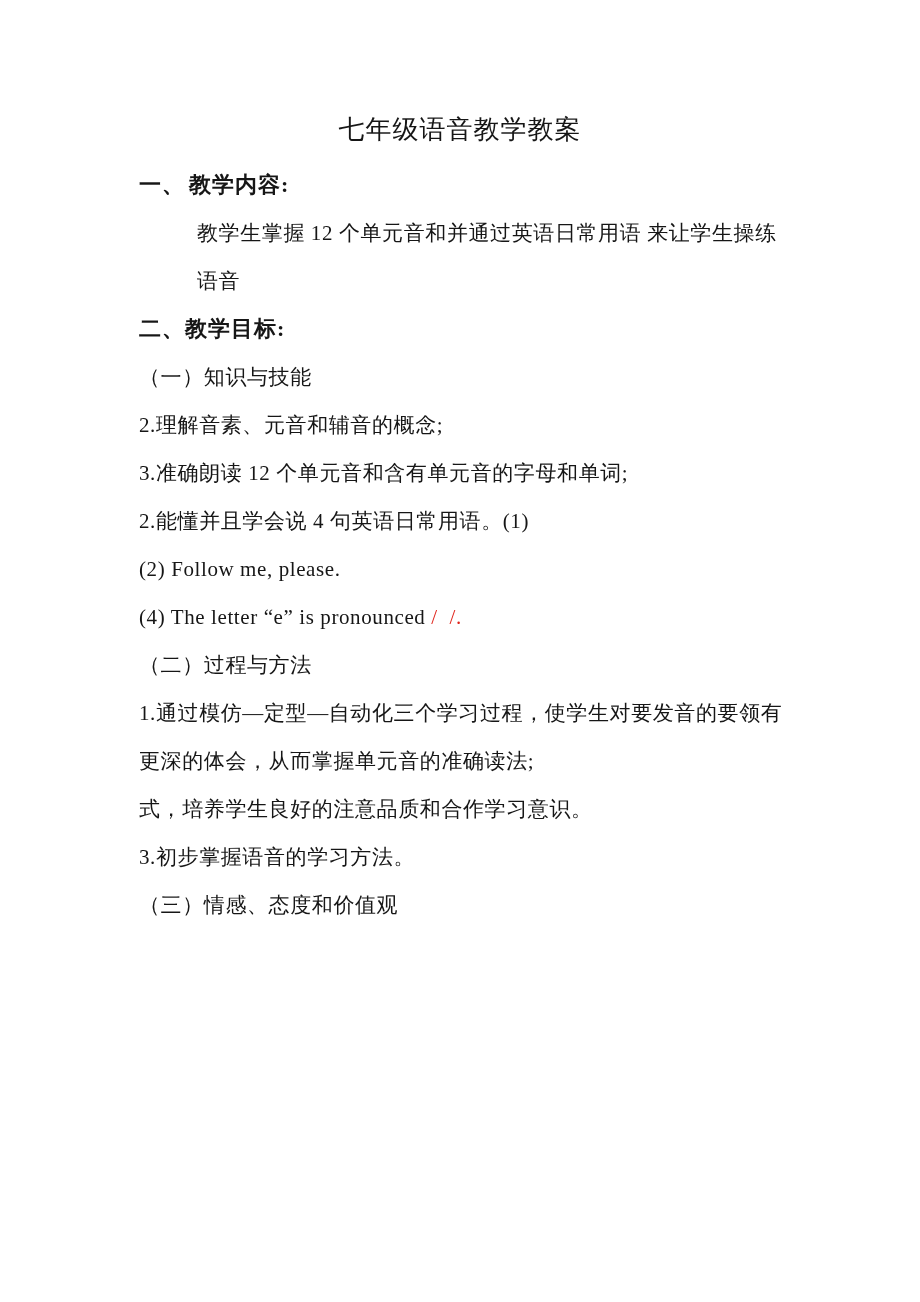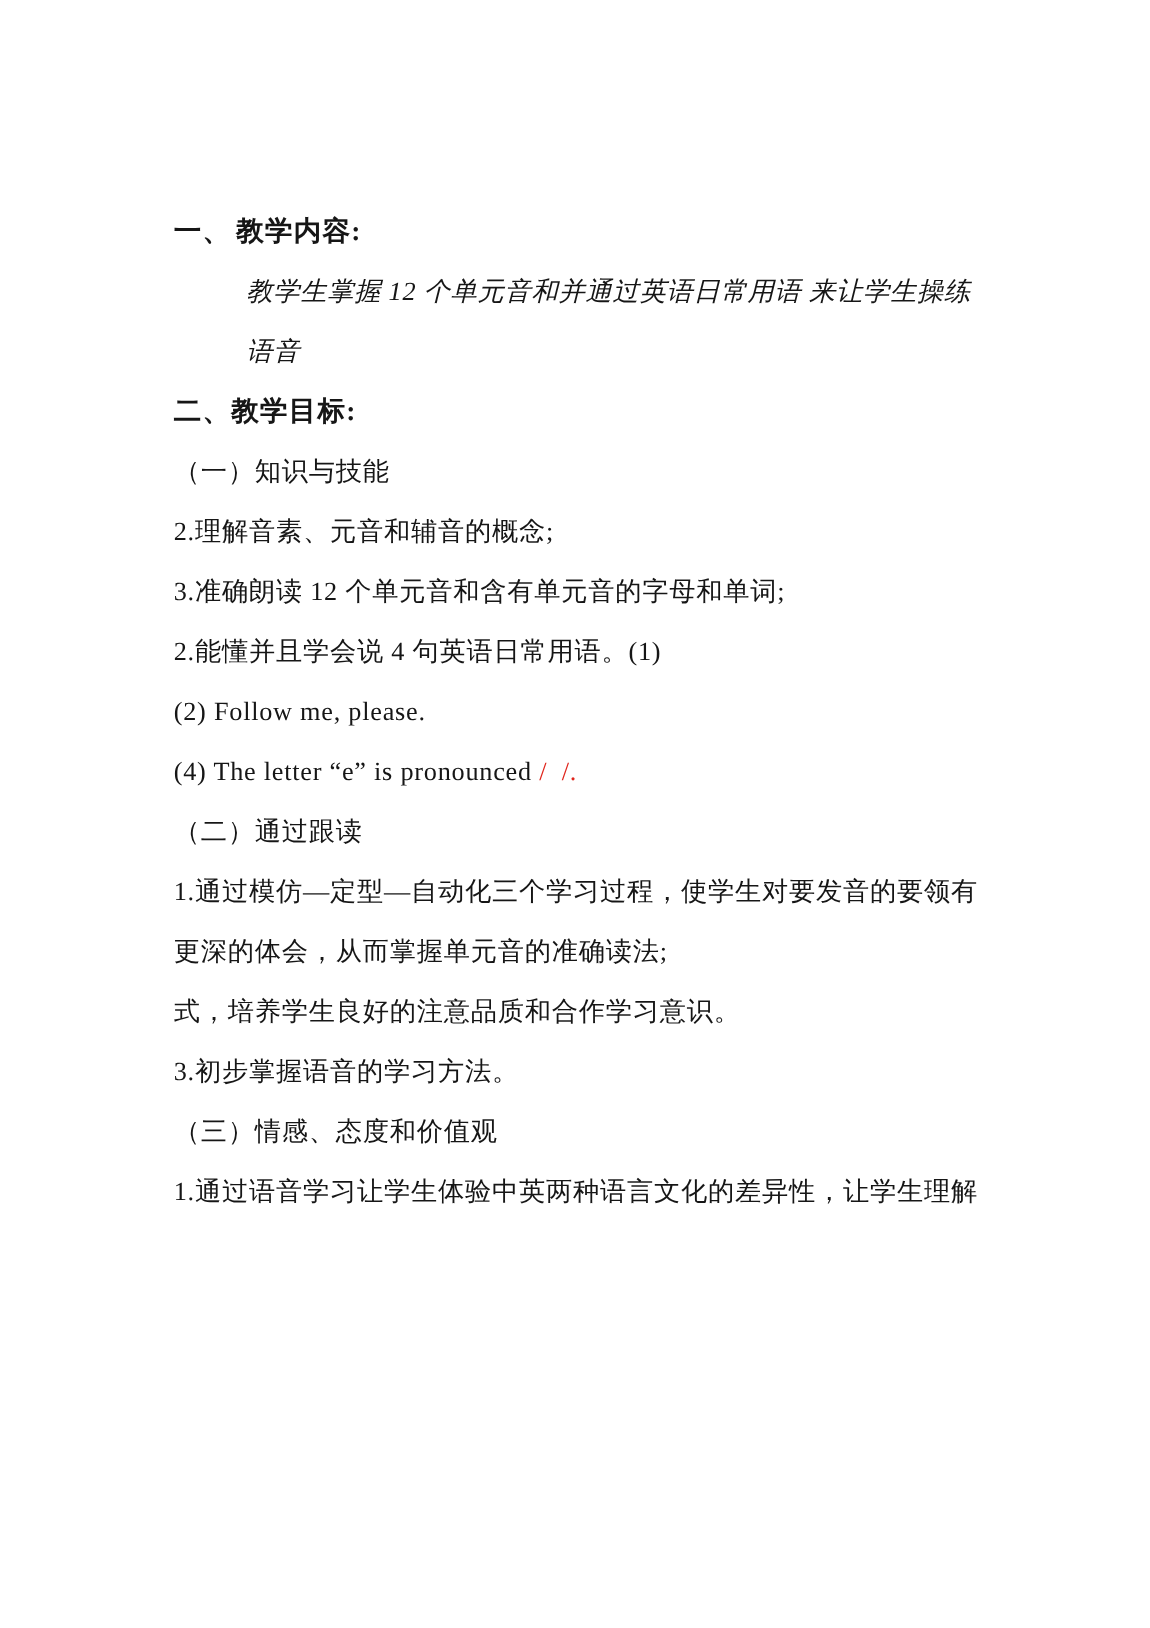--- a/index.html
+++ b/index.html
@@ -31,39 +31,39 @@
     width: 700px;
   }
   .line {
     height: 48px;
     line-height: 34px;
     font-size: 21px;
     letter-spacing: 0.6px;
     white-space: pre;
   }
   .line.bold { font-weight: 700; font-size: 22px; letter-spacing: 1px; }
-  .line.indent { padding-left: 58px; font-style: italic; }
+  .line.indent { padding-left: 58px; }
   .tab-gap { margin-left: 4px; }
 </style>
 </head>
 <body>
 
 <div class="page" style="background: rgb(255, 255, 255); color: rgb(22, 22, 22);">
+  <div class="title">七年级语音教学教案</div>
   <div class="document-body">
       <div class="line bold"><span>一、</span><span class="tab-gap">教学内容:</span></div>
       <div class="line indent"><span>教学生掌握 12 个单元音和并通过英语日常用语 来让学生操练</span></div>
       <div class="line indent"><span>语音</span></div>
       <div class="line bold"><span>二、</span><span>教学目标:</span></div>
       <div class="line"><span>（一）知识与技能</span></div>
       <div class="line"><span>2.理解音素、元音和辅音的概念;</span></div>
       <div class="line"><span>3.准确朗读 12 个单元音和含有单元音的字母和单词;</span></div>
       <div class="line"><span>2.能懂并且学会说 4 句英语日常用语。(1)</span></div>
       <div class="line"><span>(2) Follow me, please.</span></div>
       <div class="line"><span>(4) The letter “e” is pronounced </span><span style="color: rgb(224, 36, 27);">/  /.</span></div>
-      <div class="line"><span>（二）通过跟读</span></div>
+      <div class="line"><span>（二）过程与方法</span></div>
       <div class="line"><span>1.通过模仿—定型—自动化三个学习过程，使学生对要发音的要领有</span></div>
       <div class="line"><span>更深的体会，从而掌握单元音的准确读法;</span></div>
       <div class="line"><span>式，培养学生良好的注意品质和合作学习意识。</span></div>
       <div class="line"><span>3.初步掌握语音的学习方法。</span></div>
       <div class="line"><span>（三）情感、态度和价值观</span></div>
-      <div class="line"><span>1.通过语音学习让学生体验中英两种语言文化的差异性，让学生理解</span></div>
     </div>
 </div>
 
 </body></html>

